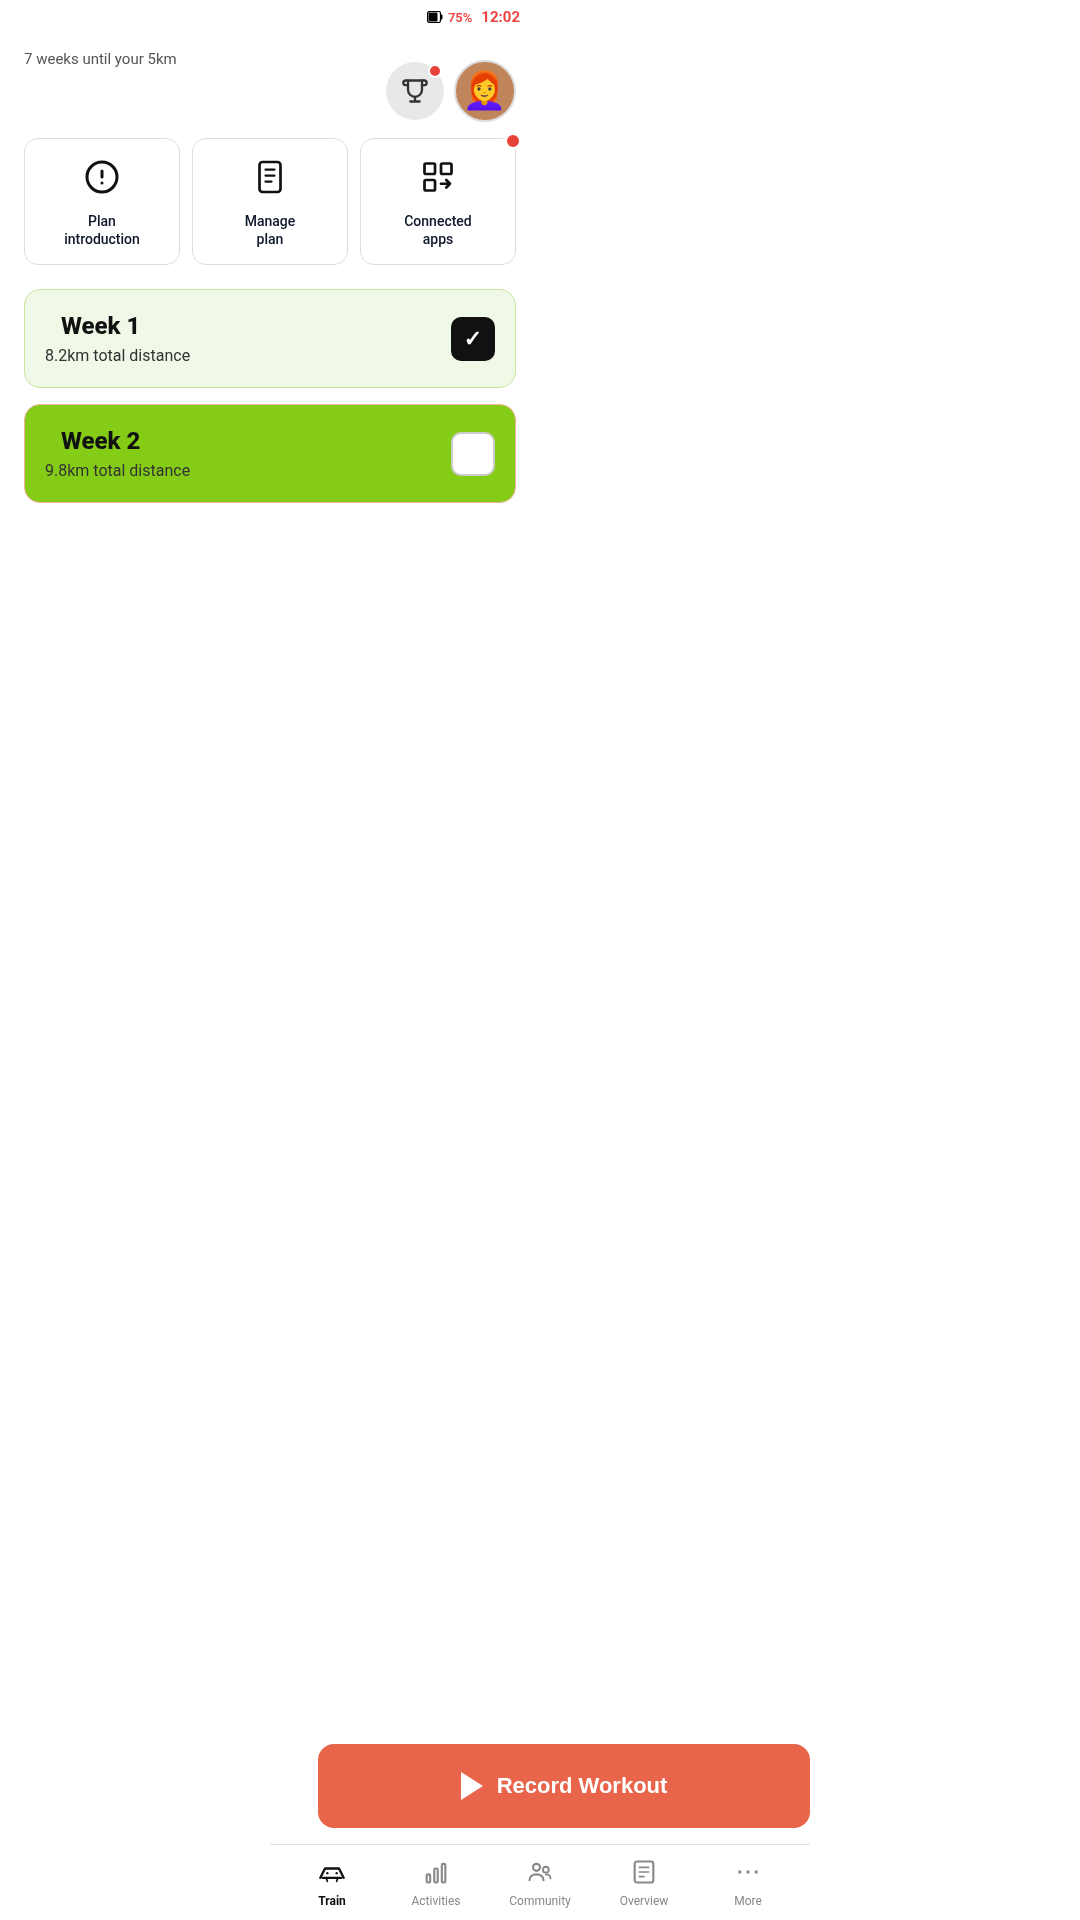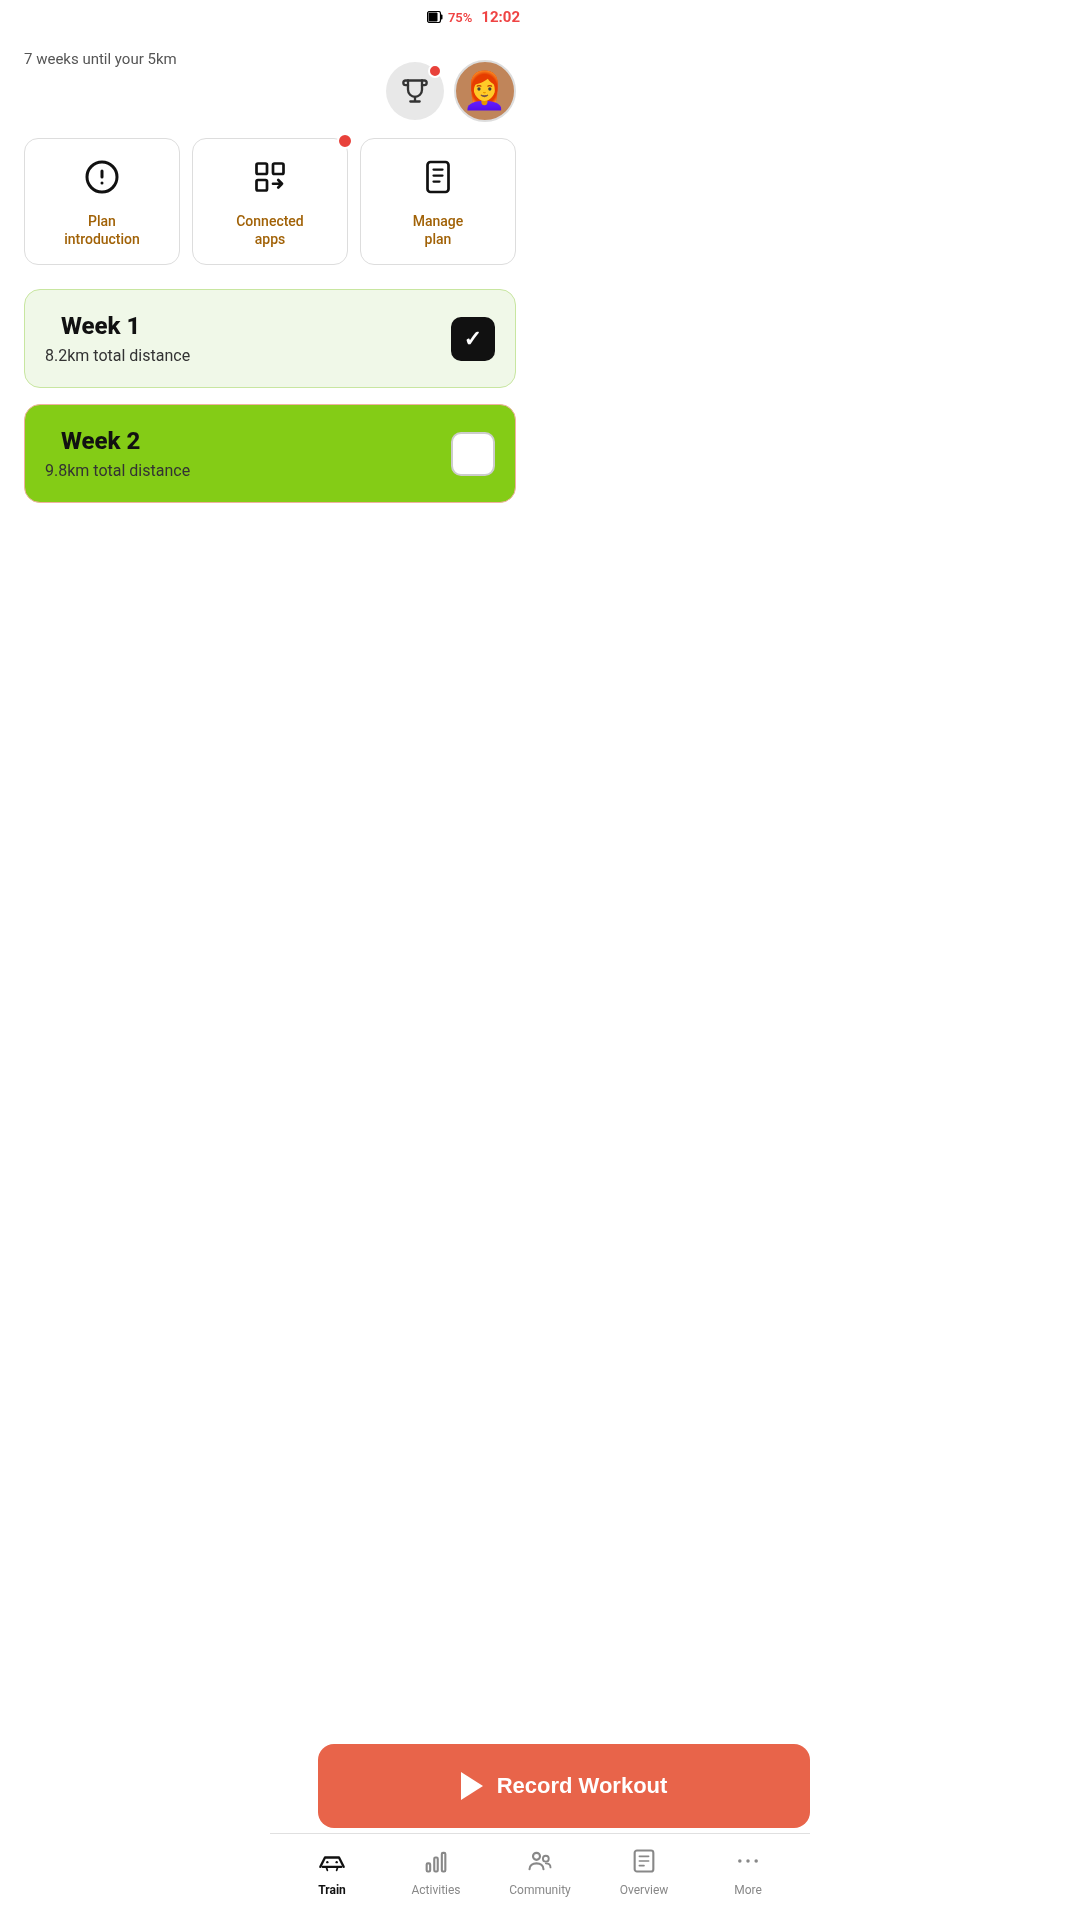--- a/index.html
+++ b/index.html
@@ -131,21 +131,21 @@
     }
 
     .card-icon svg {
       width: 36px;
       height: 36px;
     }
 
     .card-label {
       font-size: 14px;
       font-weight: 500;
-      color: #a16207;
+      color: #0f172a;
       text-align: center;
       line-height: 1.3;
     }
 
     .card .notification-dot {
       width: 16px;
       height: 16px;
       background: #e8413a;
       border-radius: 50%;
       position: absolute;
@@ -245,21 +245,21 @@
 
     .record-btn-label {
       font-size: 22px;
       font-weight: 700;
       color: #fff;
     }
 
     
     .bottom-nav {
       position: fixed;
-      bottom: 11px;
+      bottom: 0;
       left: 50%;
       transform: translateX(-50%);
       width: 540px;
       height: 76px;
       background: #fff;
       border-top: 1px solid #e0e0e0;
       display: flex;
       justify-content: space-around;
       align-items: center;
       padding: 0 10px;
@@ -345,54 +345,54 @@
       <div class="card-icon">
         <svg width="36" height="36" viewBox="0 0 24 24" fill="none">
           <circle cx="12" cy="12" r="10" stroke="#111" stroke-width="2"></circle>
           <line x1="12" y1="8" x2="12" y2="12" stroke="#111" stroke-width="2" stroke-linecap="round"></line>
           <circle cx="12" cy="16" r="1" fill="#111"></circle>
         </svg>
       </div>
       <div class="card-label">
         <span>Plan</span><br>
         <span>introduction</span>
+      </div>
+    </div>
+
+    <div class="card">
+      <div class="card-icon">
+        <svg width="36" height="36" viewBox="0 0 24 24" fill="none">
+          <rect x="5" y="2" width="14" height="20" rx="2" stroke="#111" stroke-width="1.8"></rect>
+          <line x1="9" y1="7" x2="15" y2="7" stroke="#111" stroke-width="1.5" stroke-linecap="round"></line>
+          <line x1="9" y1="11" x2="15" y2="11" stroke="#111" stroke-width="1.5" stroke-linecap="round"></line>
+          <line x1="9" y1="15" x2="13" y2="15" stroke="#111" stroke-width="1.5" stroke-linecap="round"></line>
+        </svg>
+      </div>
+      <div class="card-label">
+        <span>Manage</span><br>
+        <span>plan</span>
       </div>
     </div>
 
     <div class="card">
       <div class="notification-dot"></div>
       <div class="card-icon">
         <svg width="36" height="36" viewBox="0 0 24 24" fill="none">
           <rect x="3" y="3" width="7" height="7" rx="1" stroke="#111" stroke-width="1.8"></rect>
           <rect x="14" y="3" width="7" height="7" rx="1" stroke="#111" stroke-width="1.8"></rect>
           <rect x="3" y="14" width="7" height="7" rx="1" stroke="#111" stroke-width="1.8"></rect>
           <path d="M17.5 14l2.5 2.5-2.5 2.5M14 16.5h6" stroke="#111" stroke-width="1.8" stroke-linecap="round" stroke-linejoin="round"></path>
         </svg>
       </div>
       <div class="card-label">
         <span>Connected</span><br>
         <span>apps</span>
       </div>
     </div>
 
-    <div class="card">
-      <div class="card-icon">
-        <svg width="36" height="36" viewBox="0 0 24 24" fill="none">
-          <rect x="5" y="2" width="14" height="20" rx="2" stroke="#111" stroke-width="1.8"></rect>
-          <line x1="9" y1="7" x2="15" y2="7" stroke="#111" stroke-width="1.5" stroke-linecap="round"></line>
-          <line x1="9" y1="11" x2="15" y2="11" stroke="#111" stroke-width="1.5" stroke-linecap="round"></line>
-          <line x1="9" y1="15" x2="13" y2="15" stroke="#111" stroke-width="1.5" stroke-linecap="round"></line>
-        </svg>
-      </div>
-      <div class="card-label">
-        <span>Manage</span><br>
-        <span>plan</span>
-      </div>
-    </div>
-
   </div>
 
   <div class="week-card completed">
     <div class="week-info">
       <div class="week-title">Week 1</div>
       <div class="week-distance">8.2km total distance</div>
     </div>
     <div class="check-box checked">
       <span class="check-mark">✓</span>
     </div>

